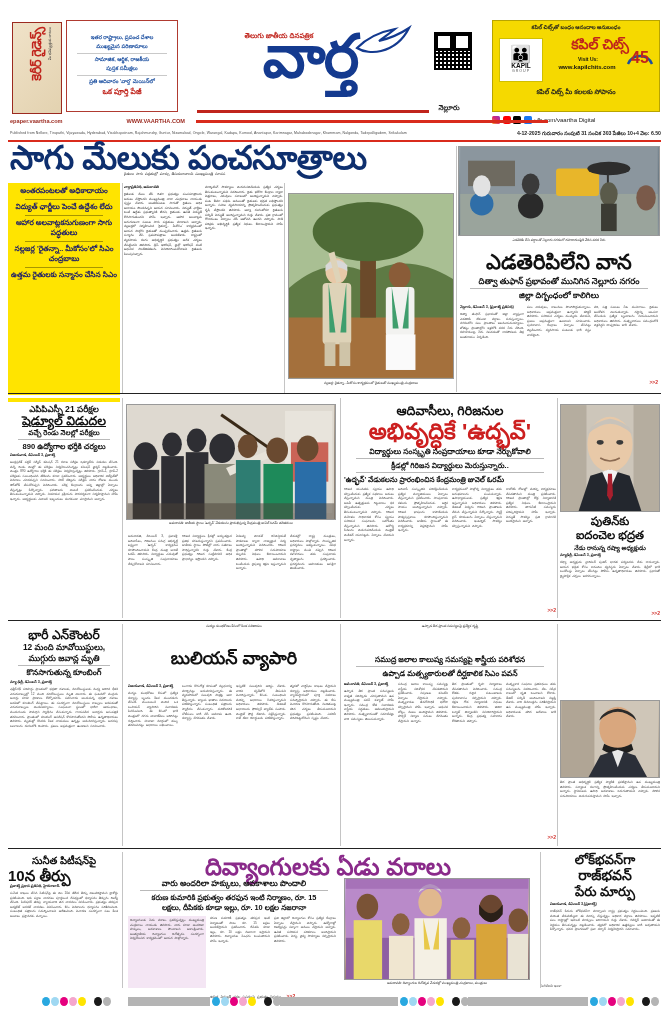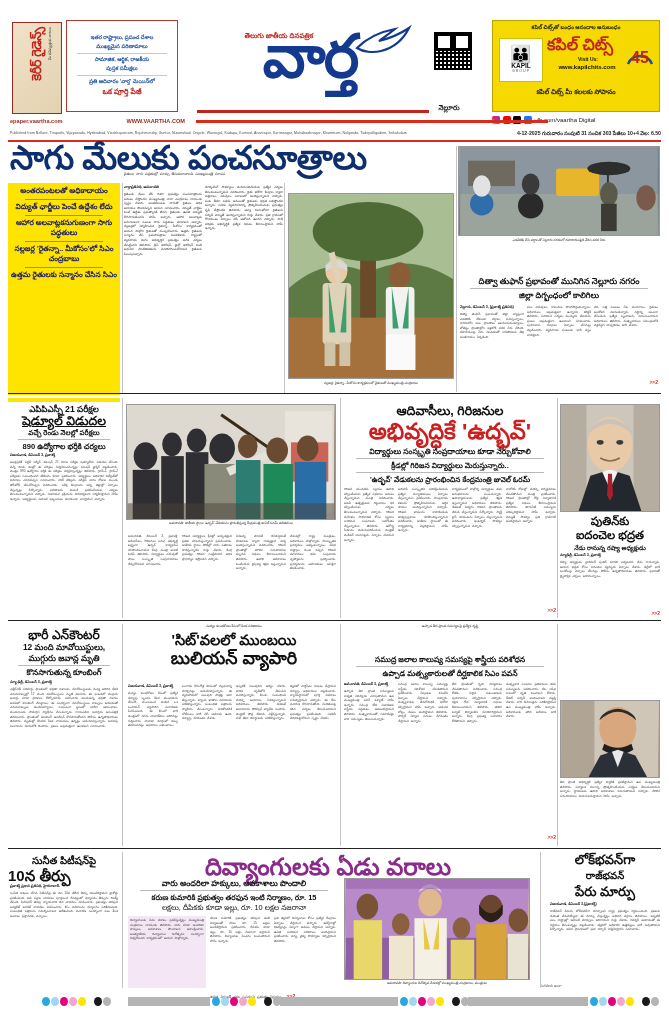--- a/index.html
+++ b/index.html
@@ -95,21 +95,21 @@
   .mh-ad .logo {
     position: absolute; left: 6px; top: 6px; width: 44px; height: 44px;
     background: #fff; border: 1px solid #d0bf00;
     display:flex; flex-direction:column; align-items:center; justify-content:center;
   }
   .mh-ad .logo .people { font-size: 17px; color: #c0241c; line-height: 15px; }
   .mh-ad .logo .kn { font-size: 6.5px; font-weight: bold; color: #111; }
   .mh-ad .logo .kg { font-size: 3.6px; color: #555; letter-spacing: 1px; }
   .mh-ad .brand {
     position: absolute; left: 54px; top: 4px; width: 82px;
-    color: #c0241c; font-size: 16px; font-weight: bold; text-align: left;
+    color: #c0241c; font-size: 14px; font-weight: bold; text-align: right;
     white-space: nowrap;
   }
   .mh-ad .visit {
     position: absolute; left: 52px; top: 24px; width: 86px;
     color: #111; font-size: 5px; text-align: center; font-weight: bold;
   }
   .mh-ad .site {
     position: absolute; left: 46px; top: 32px; width: 96px;
     color: #111; font-size: 6px; text-align: center; font-weight: bold;
   }
@@ -351,20 +351,22 @@
       <rect x="98" y="22" width="44" height="28" rx="3" fill="#e8b62a"></rect>
       <ellipse cx="152" cy="22" rx="22" ry="7" fill="#2d2d2d"></ellipse>
       <rect x="150" y="28" width="2" height="10" fill="#333"></rect>
       <ellipse cx="152" cy="48" rx="9" ry="12" fill="#5a5a4a"></ellipse>
       <rect x="144" y="58" width="16" height="28" fill="#3b3b33"></rect>
       <ellipse cx="190" cy="52" rx="10" ry="13" fill="#7a5a4a"></ellipse>
     </svg>
   </div>
   <div class="cap" style="left:458px; top:238px; width:202px;">ఎడతెరిపి లేని వర్షాలతో నెల్లూరు నగరంలో రహదారులపైకి చేరిన వరద నీరు</div>
 
+  <div style="position:absolute; left:458px; top:250px; width:202px; color:#111;
+              font-size:21px; font-weight:bold; text-align:center; line-height:23px;">ఎడతెరిపిలేని వాన</div>
   <div style="position:absolute; left:458px; top:276px; width:202px; color:#111;
               font-size:8.4px; font-weight:bold; text-align:center;">దిత్వా తుఫాన్ ప్రభావంతో మునిగిన నెల్లూరు నగరం</div>
   <div class="hr-thin" style="position:absolute; left:470px; top:288px; width:178px;"></div>
   <div style="position:absolute; left:458px; top:291px; width:202px; color:#111;
               font-size:8px; font-weight:bold; text-align:center;">జిల్లా దిగ్బంధంలో కాలిగిలు</div>
 
   <div class="col" style="left:460px; top:305px; width:64px; height:82px;">
     <div class="byline">నెల్లూరు, డిసెంబర్ 3, (ప్రజాశక్తి ప్రతినిధి)</div>
     <div class="blurtxt" style="height:70px; margin-top:2px;">
       దిత్వా తుఫాన్ ప్రభావంతో జిల్లా వ్యాప్తంగా ఎడతెరిపి లేకుండా వర్షాలు కురుస్తున్నాయి. నగరంలోని పలు ప్రాంతాలు జలమయమయ్యాయి. లోతట్టు ప్రాంతాల్లోని ఇళ్లలోకి వరద నీరు చేరింది. రహదారులపై నీరు నిలవడంతో రాకపోకలకు తీవ్ర అంతరాయం ఏర్పడింది.
@@ -435,21 +437,21 @@
               font-size:22.5px; font-weight:bold; text-align:center; line-height:26px;">అభివృద్ధికే 'ఉద్భవ్'</div>
   <div style="position:absolute; left:344px; top:404px; width:212px; color:#111;
               font-size:12.6px; font-weight:bold; text-align:center;">ఆదివాసీలు, గిరిజనుల</div>
   <div style="position:absolute; left:344px; top:447px; width:212px; color:#111;
               font-size:7.6px; font-weight:bold; text-align:center;">విద్యార్థులు సంస్కృతి సంప్రదాయాలు కూడా నేర్చుకోవాలి</div>
   <div class="hr-thin" style="position:absolute; left:356px; top:458px; width:188px;"></div>
   <div style="position:absolute; left:344px; top:461px; width:212px; color:#111;
               font-size:7.4px; font-weight:bold; text-align:center;">క్రీడల్లో గిరిజన విద్యార్థులు మెరుస్తున్నారు..</div>
   <div class="hr-thin" style="position:absolute; left:356px; top:472px; width:188px;"></div>
   <div style="position:absolute; left:344px; top:475px; width:212px; color:#111;
-              font-size:7.2px; font-weight:bold; text-align:center;">'ఉద్భవ్' వేడుకలను ప్రారంభించిన కేంద్రమంత్రి జువెల్ ఓరమ్</div>
+              font-size:7.2px; font-weight:bold; ">'ఉద్భవ్' వేడుకలను ప్రారంభించిన కేంద్రమంత్రి జువెల్ ఓరమ్</div>
 
   <div class="col" style="left:128px; top:534px; width:50px; height:86px;">
     <div class="blurtxt" style="height:86px;">
       అమరావతి, డిసెంబర్ 3, ప్రజాశక్తి: ఆదివాసీలు, గిరిజనుల సమగ్ర అభివృద్ధే లక్ష్యంగా 'ఉద్భవ్' కార్యక్రమం రూపొందించామని కేంద్ర మంత్రి జువెల్ ఓరమ్ తెలిపారు. విద్యార్థులు చదువుతో పాటు సంస్కృతి సంప్రదాయాలు నేర్చుకోవాలని సూచించారు.
     </div>
   </div>
   <div class="col" style="left:182px; top:534px; width:50px; height:86px;">
     <div class="blurtxt" style="height:86px;">
       గిరిజన విద్యార్థులు క్రీడల్లో అద్భుతమైన ప్రతిభ కనబరుస్తున్నారని ప్రశంసించారు. జాతీయ స్థాయి పోటీల్లో వారు పతకాలు సాధిస్తున్నారని గుర్తు చేశారు. కేంద్ర ప్రభుత్వం గిరిజన సంక్షేమానికి అధిక ప్రాధాన్యం ఇస్తోందని చెప్పారు.
     </div>
@@ -529,22 +531,20 @@
   <div class="col" style="left:10px; top:680px; width:108px; height:165px;">
     <div class="byline">న్యూ ఢిల్లీ, డిసెంబర్ 3, ప్రజాశక్తి</div>
     <div class="blurtxt" style="height:152px; margin-top:2px;">
       ఛత్తీస్‌గఢ్ సరిహద్దు ప్రాంతంలో భద్రతా దళాలకు, మావోయిస్టులకు మధ్య జరిగిన భీకర ఎదురుకాల్పుల్లో 12 మంది మావోయిస్టులు మృతి చెందారు. ఈ ఘటనలో ముగ్గురు జవాన్లు కూడా ప్రాణాలు కోల్పోయారు. సమాచారం అందుకున్న భద్రతా దళాలు అడవిలో కూంబింగ్ చేపట్టాయి. ఈ సందర్భంగా మావోయిస్టులు కాల్పులు జరపడంతో ఎదురుకాల్పులు మొదలయ్యాయి. సంఘటనా స్థలంలో భారీగా ఆయుధాలు, మందుగుండు సామగ్రిని స్వాధీనం చేసుకున్నారు. గాయపడిన జవాన్లను ఆసుపత్రికి తరలించారు. ప్రాంతంలో కూంబింగ్ ఆపరేషన్ కొనసాగుతోందని పోలీసు ఉన్నతాధికారులు తెలిపారు. మృతుల్లో కొందరు కీలక నాయకులు ఉన్నట్లు అనుమానిస్తున్నారు. అదనపు బలగాలను రంగంలోకి దింపారు. ప్రజలు అప్రమత్తంగా ఉండాలని సూచించారు.
     </div>
   </div>
 
   <div class="hcaps" style="position:absolute; left:128px; top:624px; width:212px; text-align:center;">
     మద్యం కుంభకోణం కేసులో కీలక పరిణామం
   </div>
-  <div style="position:absolute; left:128px; top:632px; width:212px; color:#111;
-              font-size:14.5px; font-weight:bold; text-align:center;">'సిట్'వలలో ముంబయి</div>
   <div style="position:absolute; left:128px; top:648px; width:212px; color:#111;
               font-size:17.5px; font-weight:bold; text-align:center;">బులియన్ వ్యాపారి</div>
 
   <div class="col" style="left:128px; top:684px; width:50px; height:160px;">
     <div class="byline">విజయవాడ, డిసెంబర్ 3, ప్రజాశక్తి</div>
     <div class="blurtxt" style="height:148px; margin-top:2px;">
       మద్యం కుంభకోణం కేసులో ప్రత్యేక దర్యాప్తు బృందం కీలక ముందడుగు వేసింది. ముంబయికి చెందిన ఒక బులియన్ వ్యాపారిని విచారణకు పిలిపించింది. ఈ కేసులో భారీ మొత్తంలో నగదు లావాదేవీలు జరిగినట్లు గుర్తించారు. హవాలా మార్గంలో డబ్బు తరలించినట్లు ఆధారాలు లభించాయి.
     </div>
   </div>
   <div class="col" style="left:182px; top:684px; width:50px; height:160px;">
@@ -626,21 +626,21 @@
   </div>
 
   <div style="position:absolute; left:128px; top:853px; width:400px; color:#8a2a8a;
               font-size:24px; font-weight:bold; text-align:center;">దివ్యాంగులకు ఏడు వరాలు</div>
   <div style="position:absolute; left:128px; top:879px; width:212px; color:#111;
               font-size:8px; font-weight:bold; text-align:center;">వారు అందరిలా హక్కులు, అవకాశాలు పొందాలి</div>
   <div class="hr-thin" style="position:absolute; left:140px; top:890px; width:188px;"></div>
   <div style="position:absolute; left:128px; top:893px; width:212px; color:#111;
               font-size:7.4px; font-weight:bold; text-align:center; line-height:10px;">కరుణ కుమారికి ప్రభుత్వం తరఫున ఇంటి నిర్మాణం, రూ. 15</div>
   <div style="position:absolute; left:128px; top:903px; width:212px; color:#111;
-              font-size:7.4px; font-weight:normal; text-align:center; line-height:10px;">లక్షలు, దీపికకు కూడా ఇల్లు, రూ. 10 లక్షల నజరానా</div>
+              font-size:7.4px; font-weight:bold; text-align:center; line-height:10px;">లక్షలు, దీపికకు కూడా ఇల్లు, రూ. 10 లక్షల నజరానా</div>
 
   <div class="photo ph-pres" style="left:344px; top:878px; width:186px; height:102px; border:1px solid #999;">
     <svg viewBox="0 0 186 102" style="width:100%;height:100%;">
       <rect width="186" height="102" fill="#b98ac9"></rect>
       <rect y="60" width="186" height="42" fill="#8f5fa3"></rect>
       <g>
         <ellipse cx="22" cy="28" rx="11" ry="13" fill="#7a5336"></ellipse>
         <rect x="8" y="42" width="29" height="60" fill="#e8d86a"></rect>
         <ellipse cx="56" cy="46" rx="9" ry="11" fill="#8a6040"></ellipse>
         <rect x="44" y="58" width="25" height="44" fill="#f0e6d0"></rect>
@@ -674,21 +674,21 @@
   </div>
   <div class="col" style="left:274px; top:916px; width:62px; height:72px;">
     <div class="blurtxt" style="height:72px;">
       ప్రతి జిల్లాలో దివ్యాంగుల కోసం ప్రత్యేక కేంద్రాలు ఏర్పాటు చేస్తామని చెప్పారు. ఉద్యోగాల్లో రిజర్వేషన్లు పక్కాగా అమలు చేస్తామని అన్నారు. ఉచిత సహాయక పరికరాలు అందిస్తామని ప్రకటించారు. విద్య, వైద్య సౌకర్యాలు కల్పిస్తామని తెలిపారు.
     </div>
   </div>
 
   <div style="position:absolute; left:548px; top:852px; width:114px; color:#111;
               font-size:13px; font-weight:bold; text-align:center; line-height:15px;">లోక్‌భవన్‌గా</div>
   <div style="position:absolute; left:548px; top:868px; width:114px; color:#111;
-              font-size:10px; font-weight:bold; text-align:center; line-height:15px;">రాజ్‌భవన్</div>
+              font-size:14px; font-weight:bold; text-align:center; line-height:15px;">రాజ్‌భవన్</div>
   <div style="position:absolute; left:548px; top:884px; width:114px; color:#111;
               font-size:13px; font-weight:bold; text-align:center; line-height:15px;">పేరు మార్పు</div>
   <div class="col" style="left:550px; top:902px; width:110px; height:86px;">
     <div class="byline">విజయవాడ, డిసెంబర్ 3,(ప్రజాశక్తి)</div>
     <div class="blurtxt" style="height:74px; margin-top:2px;">
       రాజ్‌భవన్ పేరును లోక్‌భవన్‌గా మార్చాలని రాష్ట్ర ప్రభుత్వం నిర్ణయించింది. ప్రజలకు మరింత చేరువయ్యేలా ఈ మార్పు చేస్తున్నట్లు అధికార వర్గాలు తెలిపాయి. ఇప్పటికే పలు రాష్ట్రాల్లో ఇలాంటి మార్పులు జరిగాయని గుర్తు చేశారు. గవర్నర్ ఆమోదంతో ఈ నిర్ణయం తీసుకున్నట్లు వెల్లడించారు. త్వరలో అధికారిక ఉత్తర్వులు జారీ అవుతాయని పేర్కొన్నారు. భవన ప్రాంగణంలో ప్రజా దర్బార్ నిర్వహిస్తారని సమాచారం.
     </div>
   </div>
 
   <div style="position:absolute; left:210px; top:984px; width:200px;">

